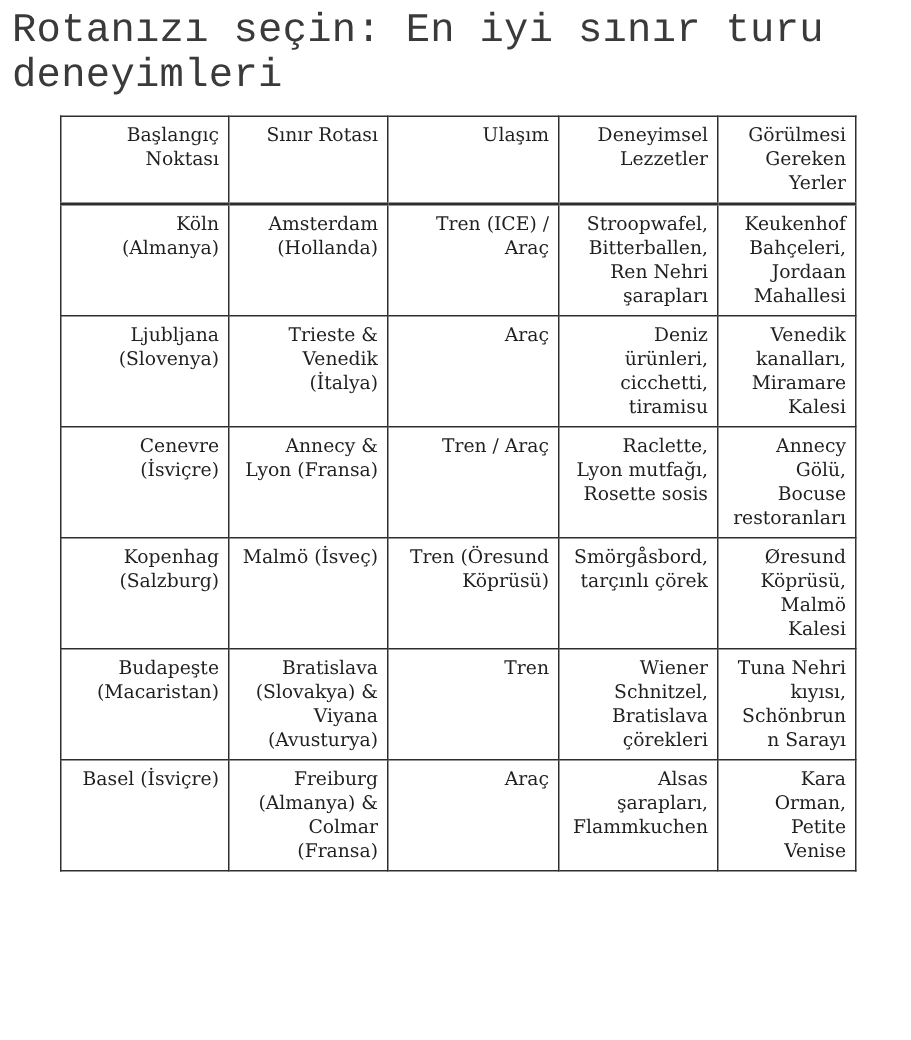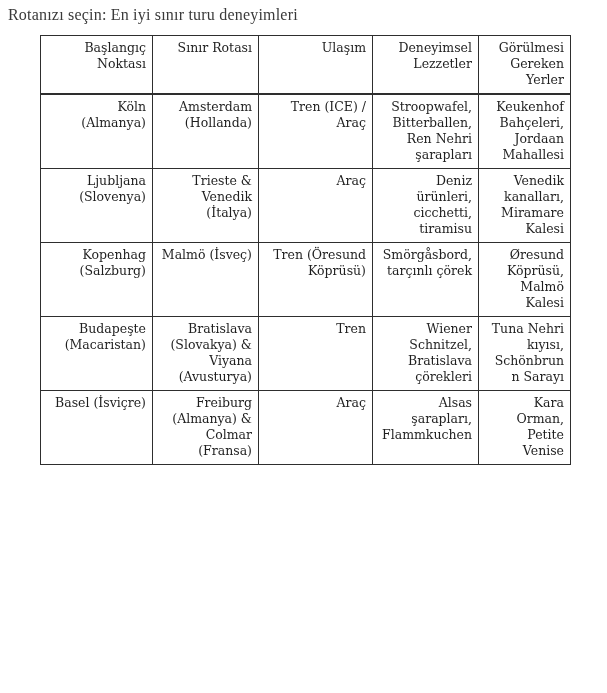--- a/index.html
+++ b/index.html
@@ -13,25 +13,25 @@
   }
   .page {
     width: 607px;
     height: 693px;
     background: #ffffff;
     box-sizing: border-box;
   }
   h1.title {
     margin: 0;
     padding: 6px 0 0 8px;
-    font-size: 16px;
+    font-size: 27px;
     font-weight: 500;
     color: #3a3a3a;
     letter-spacing: 0.2px;
-    font-family: Liberation Serif, serif;
+    font-family: Liberation Mono, monospace;
   }
   table.routes {
     border-collapse: collapse;
     margin: 11px 0 0 40px;
     width: 530px;
     table-layout: fixed;
     color: #1f1f1f;
     font-size: 12.5px;
     line-height: 1.28;
   }
@@ -85,20 +85,27 @@
           <td>Keukenhof Bahçeleri, Jordaan Mahallesi</td>
         </tr>
         <tr>
           <td>Ljubljana (Slovenya)</td>
           <td>Trieste &amp; Venedik (İtalya)</td>
           <td>Araç</td>
           <td>Deniz ürünleri, cicchetti, tiramisu</td>
           <td>Venedik kanalları, Miramare Kalesi</td>
         </tr>
         <tr>
+          <td>Cenevre (İsviçre)</td>
+          <td>Annecy &amp; Lyon (Fransa)</td>
+          <td>Tren / Araç</td>
+          <td>Raclette, Lyon mutfağı, Rosette sosis</td>
+          <td>Annecy Gölü, Bocuse restoranları</td>
+        </tr>
+        <tr>
           <td>Kopenhag (Salzburg)</td>
           <td>Malmö (İsveç)</td>
           <td>Tren (Öresund Köprüsü)</td>
           <td>Smörgåsbord, tarçınlı çörek</td>
           <td>Øresund Köprüsü, Malmö Kalesi</td>
         </tr>
         <tr>
           <td>Budapeşte (Macaristan)</td>
           <td>Bratislava (Slovakya) &amp; Viyana (Avusturya)</td>
           <td>Tren</td>

